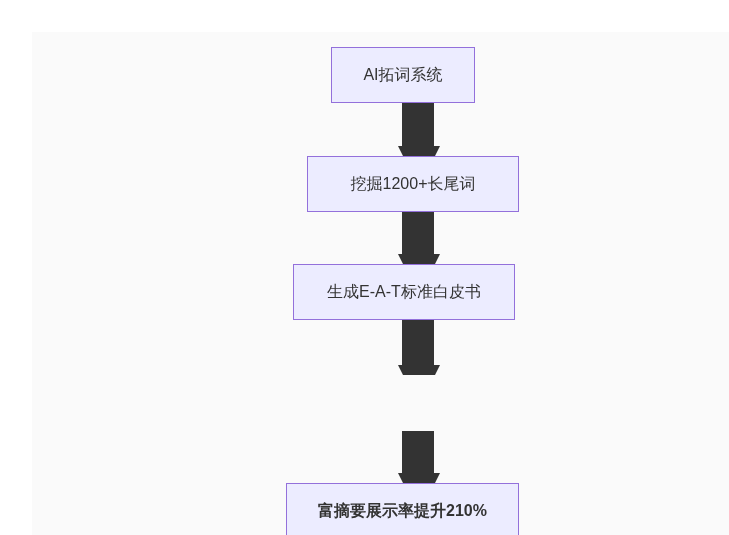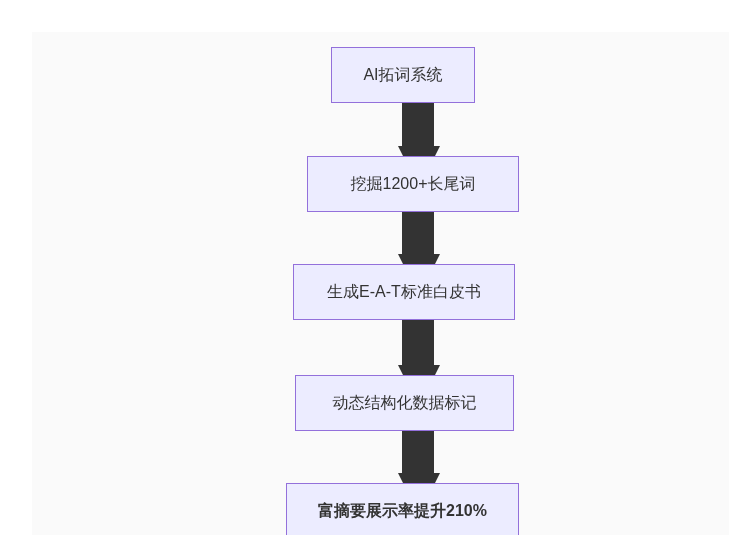--- a/index.html
+++ b/index.html
@@ -77,23 +77,20 @@
 
   <div class="node n3">
     <span>生成E-A-T标准白皮书</span>
   </div>
 
   <div class="edge e3">
     <div class="line"></div>
     <div class="head"></div>
   </div>
 
-  <div class="node n4">
-    <span>动态结构化数据标记</span>
-  </div>
 
   <div class="edge e4">
     <div class="line"></div>
     <div class="head"></div>
   </div>
 
   <div class="node n5">
     <span>富摘要展示率提升210%</span>
   </div>
 

